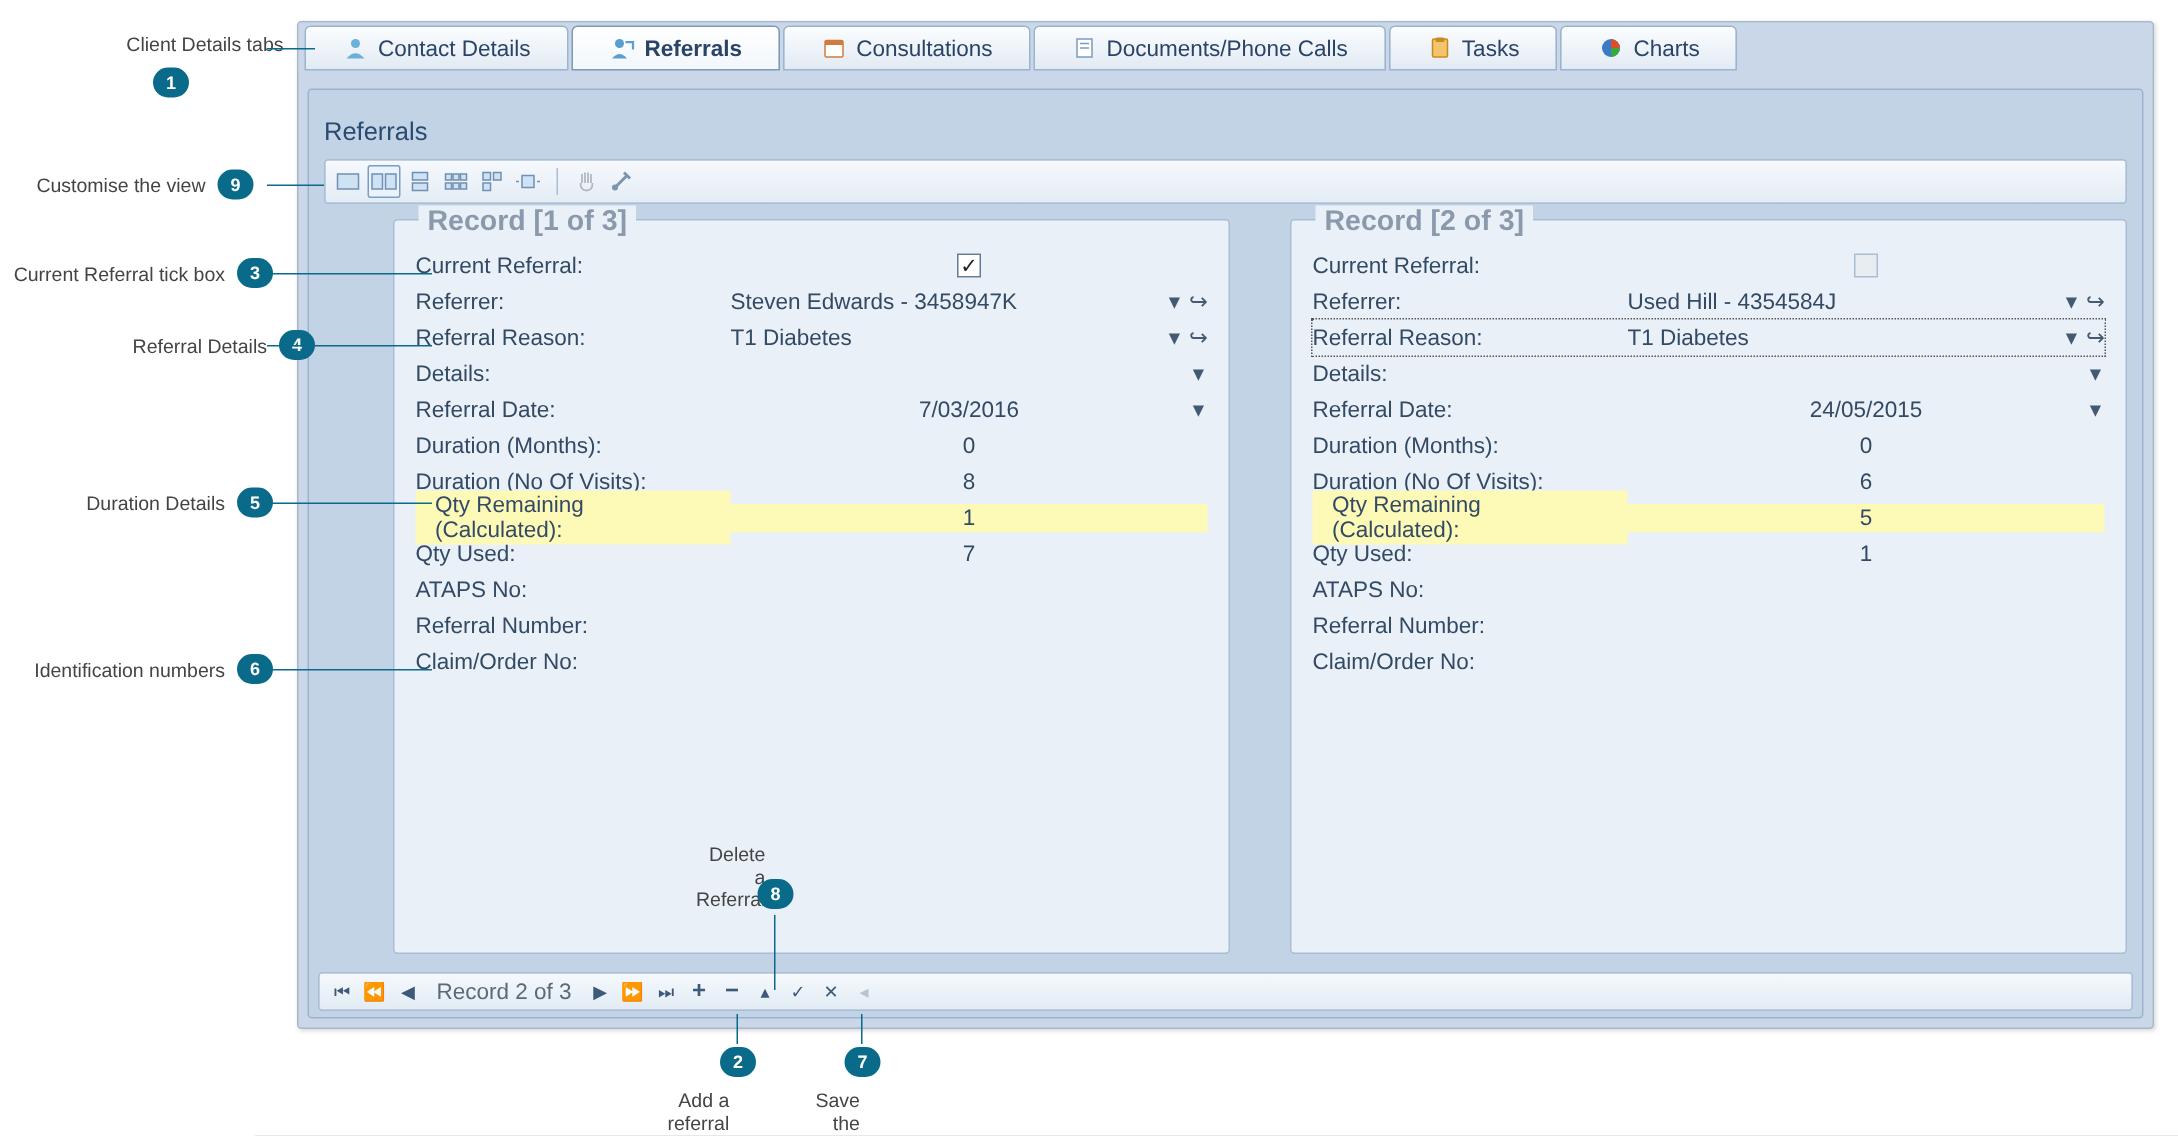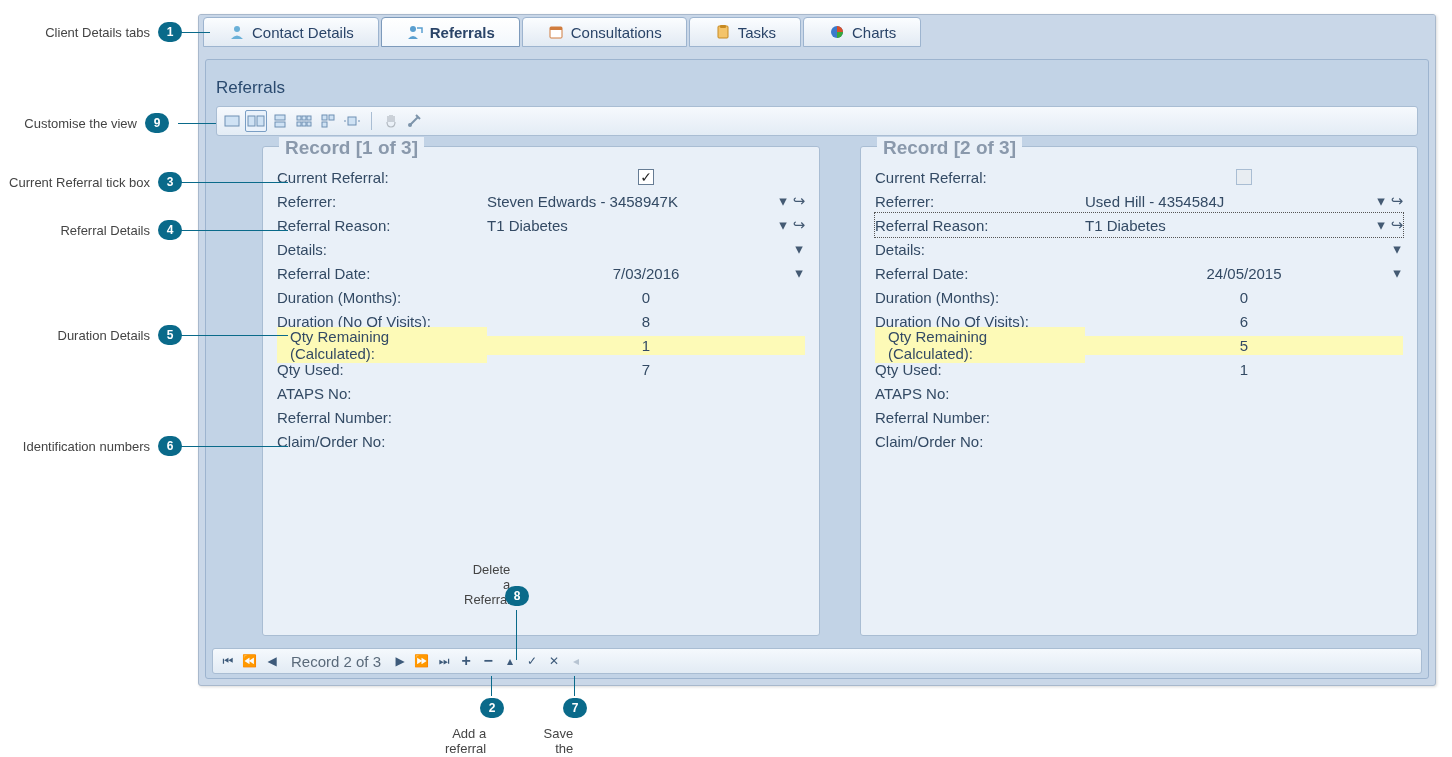--- a/index.html
+++ b/index.html
@@ -147,39 +147,39 @@
   .nav-btn { width: 18px; height: 18px; display:flex; align-items:center; justify-content:center; cursor:pointer; font-family: "Segoe UI Symbol", sans-serif; font-size:12px; }
   .nav-text { color: #5a6a7a; font-size: 15px; padding: 0 6px; }
 
   svg { display:block; }
 </style>
 </head>
 <body>
 
 <div class="callouts">
 
-  <div class="callout" style="left:0px; top:22px; width:228px;">
+  <div class="callout" style="left:0px; top:22px; width:228px;flex-direction:column;">
     <span class="callout-label" style="width:150px;">Client Details tabs</span>
     <span class="callout-badge">1</span>
   </div>
   <div class="callout-line" style="position:absolute; left:178px; top:32px; width:32px;"></div>
 
   <div class="callout" style="left:0px; top:113px; width:169px;">
     <span class="callout-label" style="width:150px;">Customise the view</span>
     <span class="callout-badge">9</span>
   </div>
   <div class="callout-line" style="position:absolute; left:178px; top:123px; width:38px;"></div>
 
   <div class="callout" style="left:0px; top:172px; width:198px;">
     <span class="callout-label" style="width:150px;">Current Referral tick box</span>
     <span class="callout-badge">3</span>
   </div>
   <div class="callout-line" style="position:absolute; left:178px; top:182px; width:110px;"></div>
 
-  <div class="callout" style="left:0px; top:220px; width:236px;">
+  <div class="callout" style="left:0px; top:220px; width:236px;padding-left:28px;">
     <span class="callout-label" style="width:150px;">Referral Details</span>
     <span class="callout-badge">4</span>
   </div>
   <div class="callout-line" style="position:absolute; left:178px; top:230px; width:110px;"></div>
 
   <div class="callout" style="left:0px; top:325px; width:198px;">
     <span class="callout-label" style="width:150px;">Duration Details</span>
     <span class="callout-badge">5</span>
   </div>
   <div class="callout-line" style="position:absolute; left:178px; top:335px; width:110px;"></div>
@@ -226,20 +226,30 @@
       <span>Referrals</span>
     </div>
     <div class="tab">
       <span class="tab-icon">
           <svg width="16" height="16">
             <rect x="2" y="3" width="12" height="11" rx="1" fill="#fff" stroke="#d07c3e"></rect>
             <rect x="2" y="3" width="12" height="3" fill="#d07c3e"></rect>
           </svg>
         </span>
       <span>Consultations</span>
+    </div>
+    <div class="tab">
+      <span class="tab-icon">
+          <svg width="16" height="16">
+            <rect x="3" y="2" width="10" height="12" fill="#fff" stroke="#7a9cc1"></rect>
+            <line x1="5" y1="5" x2="11" y2="5" stroke="#7a9cc1"></line>
+            <line x1="5" y1="8" x2="11" y2="8" stroke="#7a9cc1"></line>
+          </svg>
+        </span>
+      <span>Documents/Phone Calls</span>
     </div>
     <div class="tab">
       <span class="tab-icon">
           <svg width="16" height="16">
             <rect x="3" y="2" width="10" height="12" rx="1" fill="#f4c46a" stroke="#c78a22"></rect>
             <rect x="5" y="1" width="6" height="3" rx="1" fill="#c78a22"></rect>
           </svg>
         </span>
       <span>Tasks</span>
     </div>

